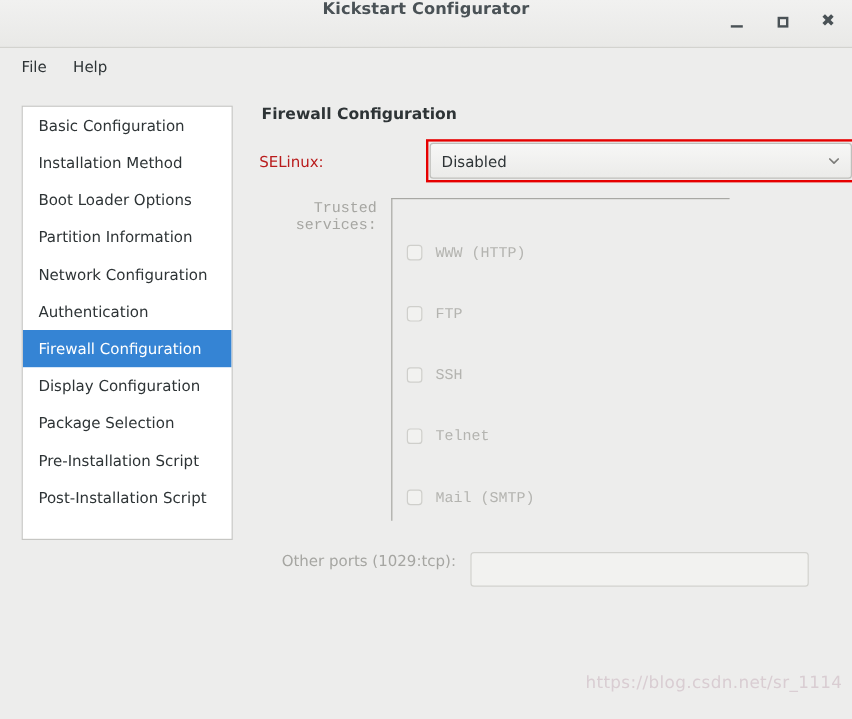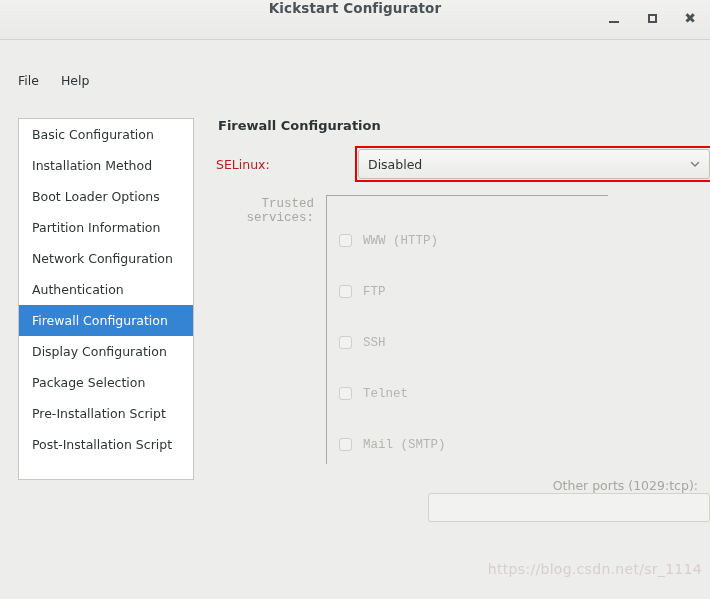--- a/index.html
+++ b/index.html
@@ -67,25 +67,24 @@
     font-size: 14px;
     font-weight: bold;
     line-height: 1;
     color: #4a5256;
   }
 
   
   .menubar {
     height: 30px;
     display: flex;
-    align-items: flex-start;
+    align-items: center;
     padding-left: 10px;
     gap: 6px;
     background: #ededec;
-    margin-top: 30px;
   }
   .menu-item {
     padding: 3px 8px;
     font-size: 12.5px;
     color: #2e3436;
     border-radius: 3px;
   }
 
   
   .content {
@@ -219,23 +218,22 @@
     flex: 0 0 auto;
   }
   .check-label {
     font-size: 12.5px;
     color: #b4b4b0;
   }
 
   
   .ports-row {
     display: flex;
-    align-items: flex-end;
-    margin-top: 14px;
-    flex-direction: column;
+    align-items: flex-start;
+    margin-top: 26px;
   }
   .ports-label {
     width: 176px;
     text-align: right;
     padding-right: 12px;
     font-size: 12.5px;
     color: #a6a6a2;
     box-sizing: border-box;
     flex: 0 0 auto;
   }

